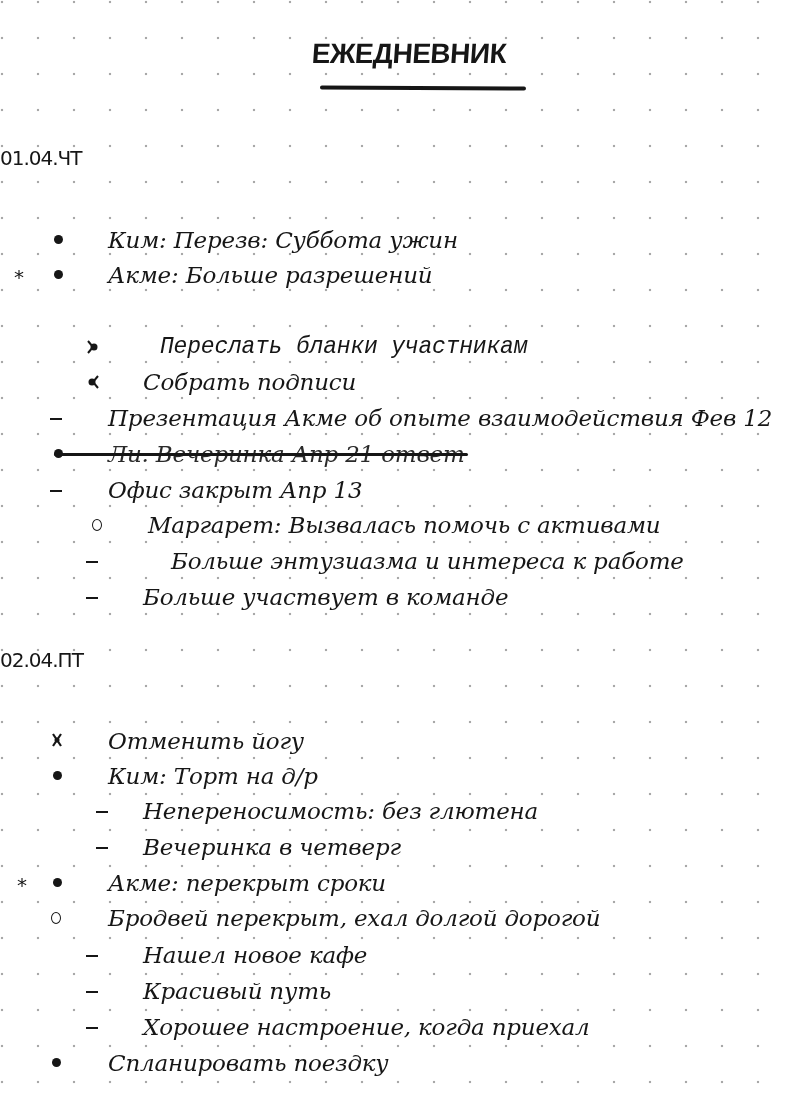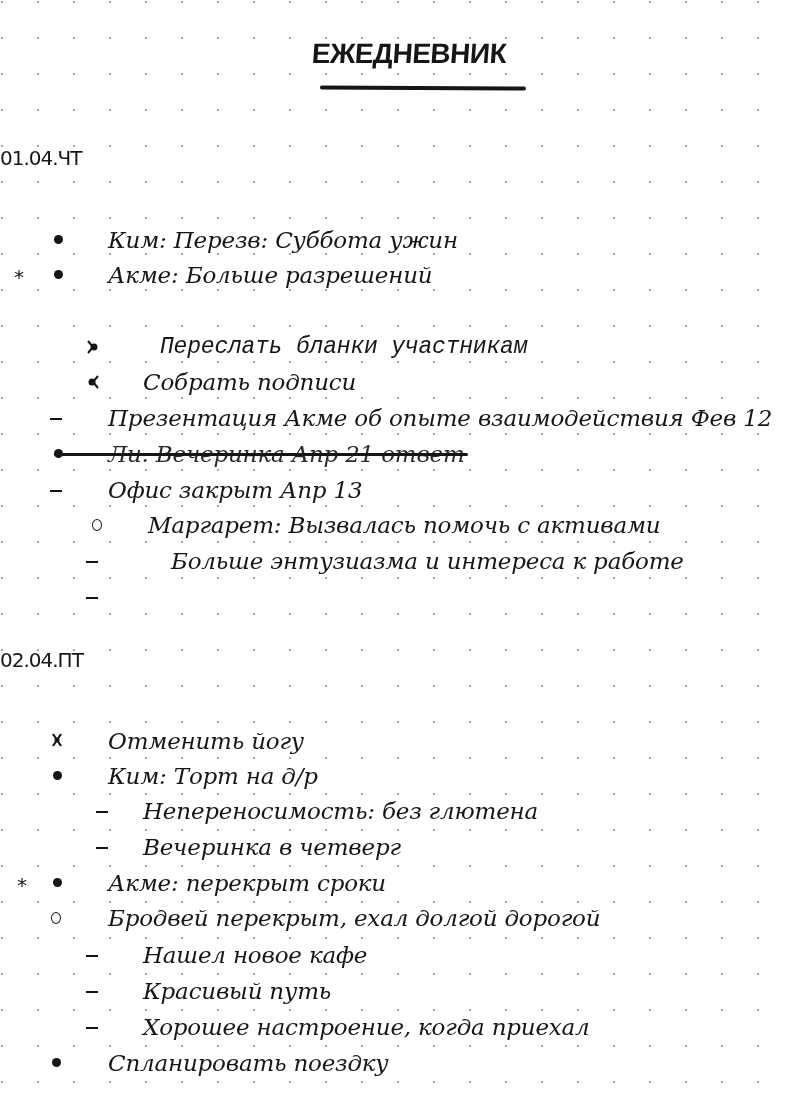--- a/index.html
+++ b/index.html
@@ -98,20 +98,21 @@
     <span class="text" style="left:108px;">Маргарет: Вызвалась помочь с активами</span>
   </div>
 
   <div class="row" style="top:545px;">
     <span class="dash" style="left:86px;"></span>
     <span class="text" style="left:143px;margin-left:28px;">Больше энтузиазма и интереса к работе</span>
   </div>
 
   <div class="row" style="top:581px;">
     <span class="dash" style="left:86px;"></span>
+    <span class="text" style="left:143px;">Больше участвует в команде</span>
   </div>
 
   <div class="date" style="top:648px;">02.04.ПТ</div>
 
   <div class="row" style="top:725px;">
     <svg class="glyph" style="left:51px;" width="12" height="14" viewBox="0 0 12 14">
       <path d="M2 1 L10 13 M10 1 L2 13" stroke="#161616" stroke-width="2.2" fill="none"></path>
       <circle cx="6" cy="7" r="2.5" fill="#161616"></circle>
     </svg>
     <span class="text" style="left:108px;">Отменить йогу</span>

